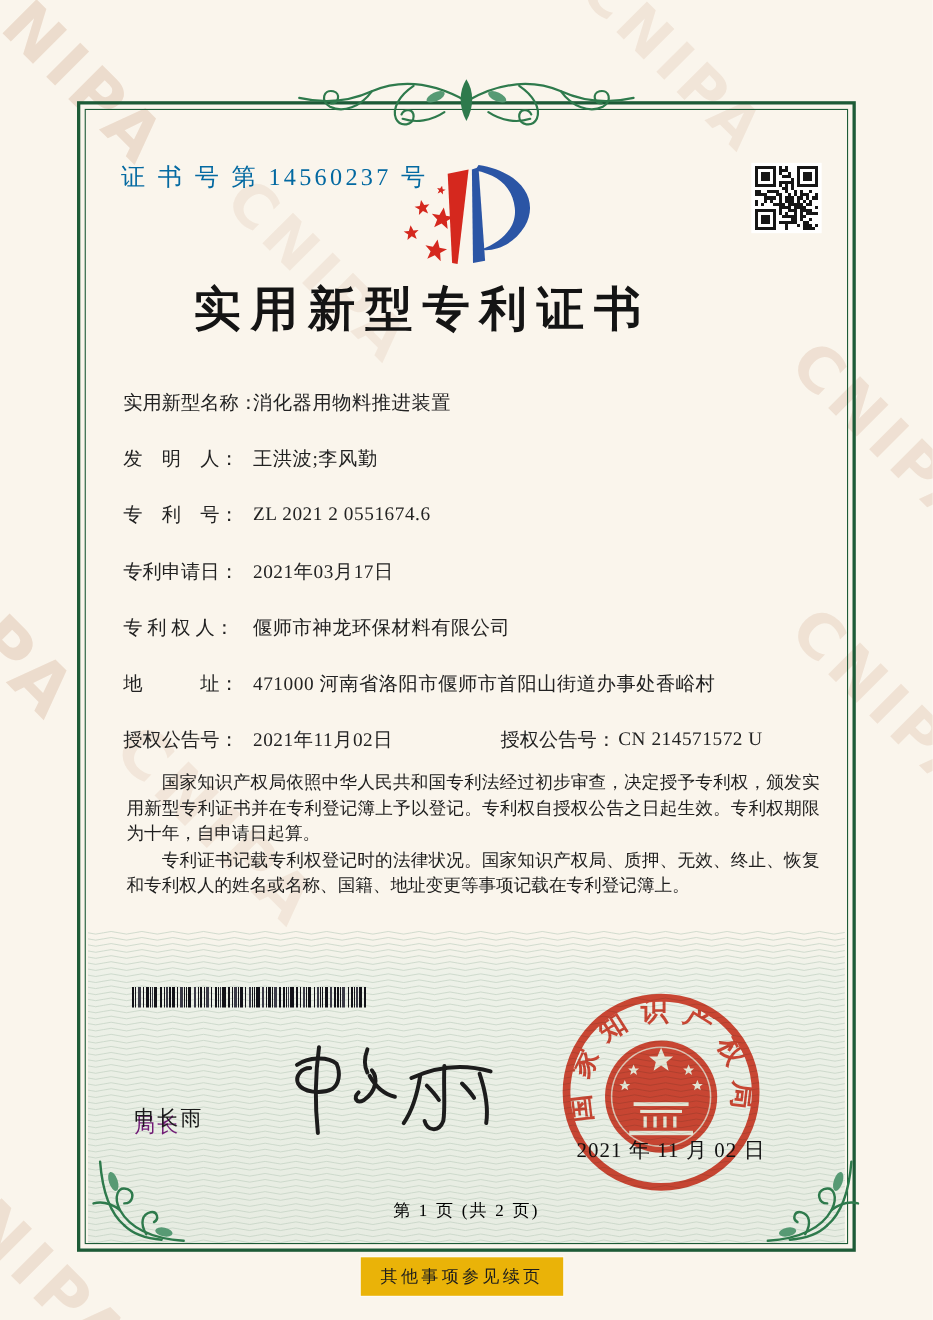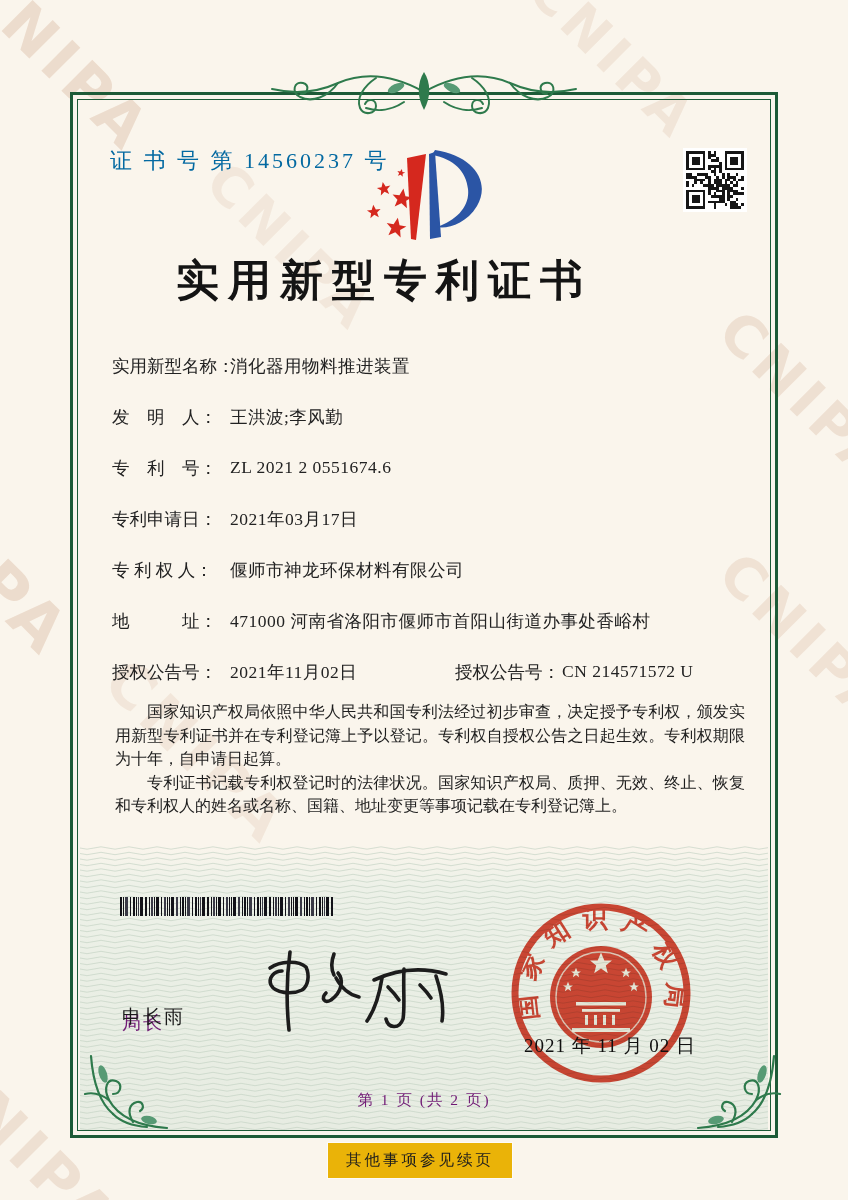--- a/index.html
+++ b/index.html
@@ -50,21 +50,21 @@
   #paras p { text-indent:2em; }
   #barcode { left:120px; top:897px; width:218px; height:19px; }
   #sig-title { left:122px; top:1010px; font-size:19px; color:#701a75; letter-spacing:2px; }
   #sig-name  { left:122px; top:1004px; font-size:19px; color:#1a1a1a; letter-spacing:2px; }
   #signature { left:252px; top:940px; width:215px; height:98px; }
   #seal { left:508px; top:900px; width:186px; height:186px; z-index:6; opacity:0.93; mix-blend-mode:multiply; }
   #seal-date {
     left:524px; top:1033px; z-index:7; font-size:19px; color:#101010;
     letter-spacing:1px; font-weight:400; white-space:nowrap;
   }
-  #page-no { left:0; top:1090px; width:848px; text-align:center; font-size:15.5px; color:#701a75; letter-spacing:2px; }
+  #page-no { left:0; top:1090px; width:848px; text-align:center; font-size:15.5px; color:#000000; letter-spacing:2px; }
   #cont-note {
     left:328px; top:1143px; background:#eab308; padding:7px 18px;
     font-size:15.5px; color:#1d1d1d; letter-spacing:3px; z-index:6;
     box-shadow:0 0 0 1px rgba(255,255,255,0.6);
   }
 </style>
 </head>
 <body>
 
 <div id="page">

